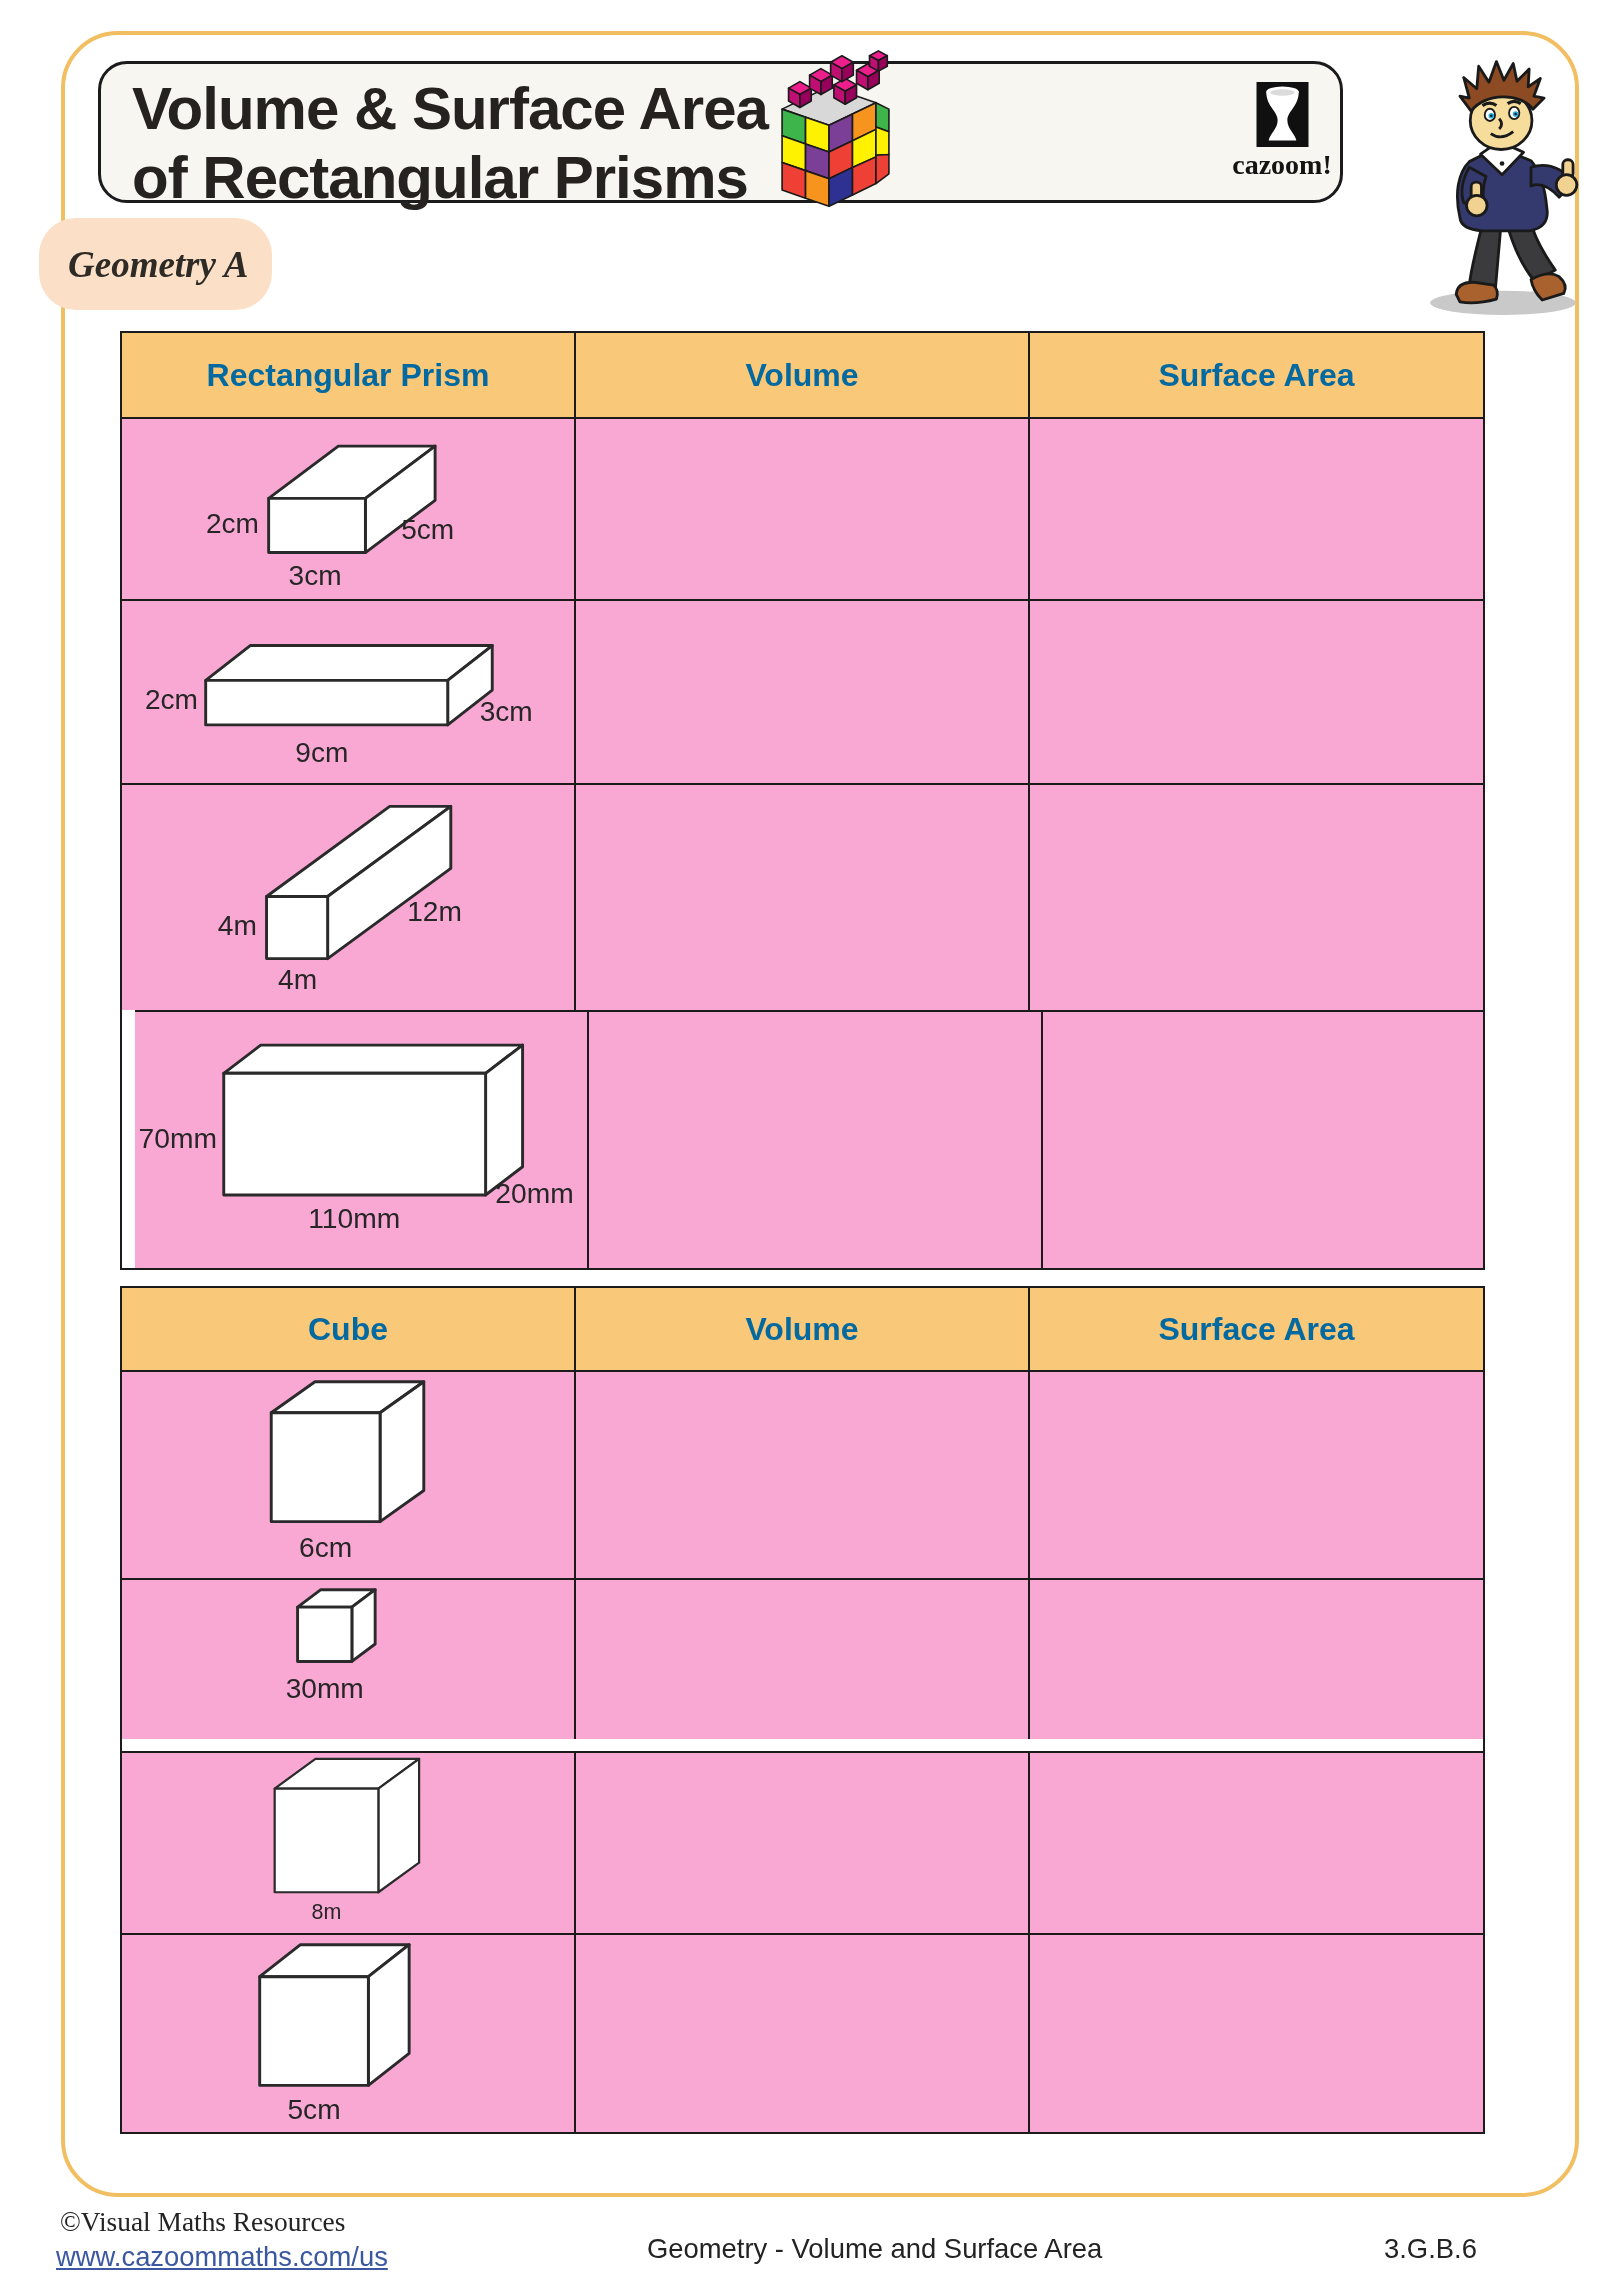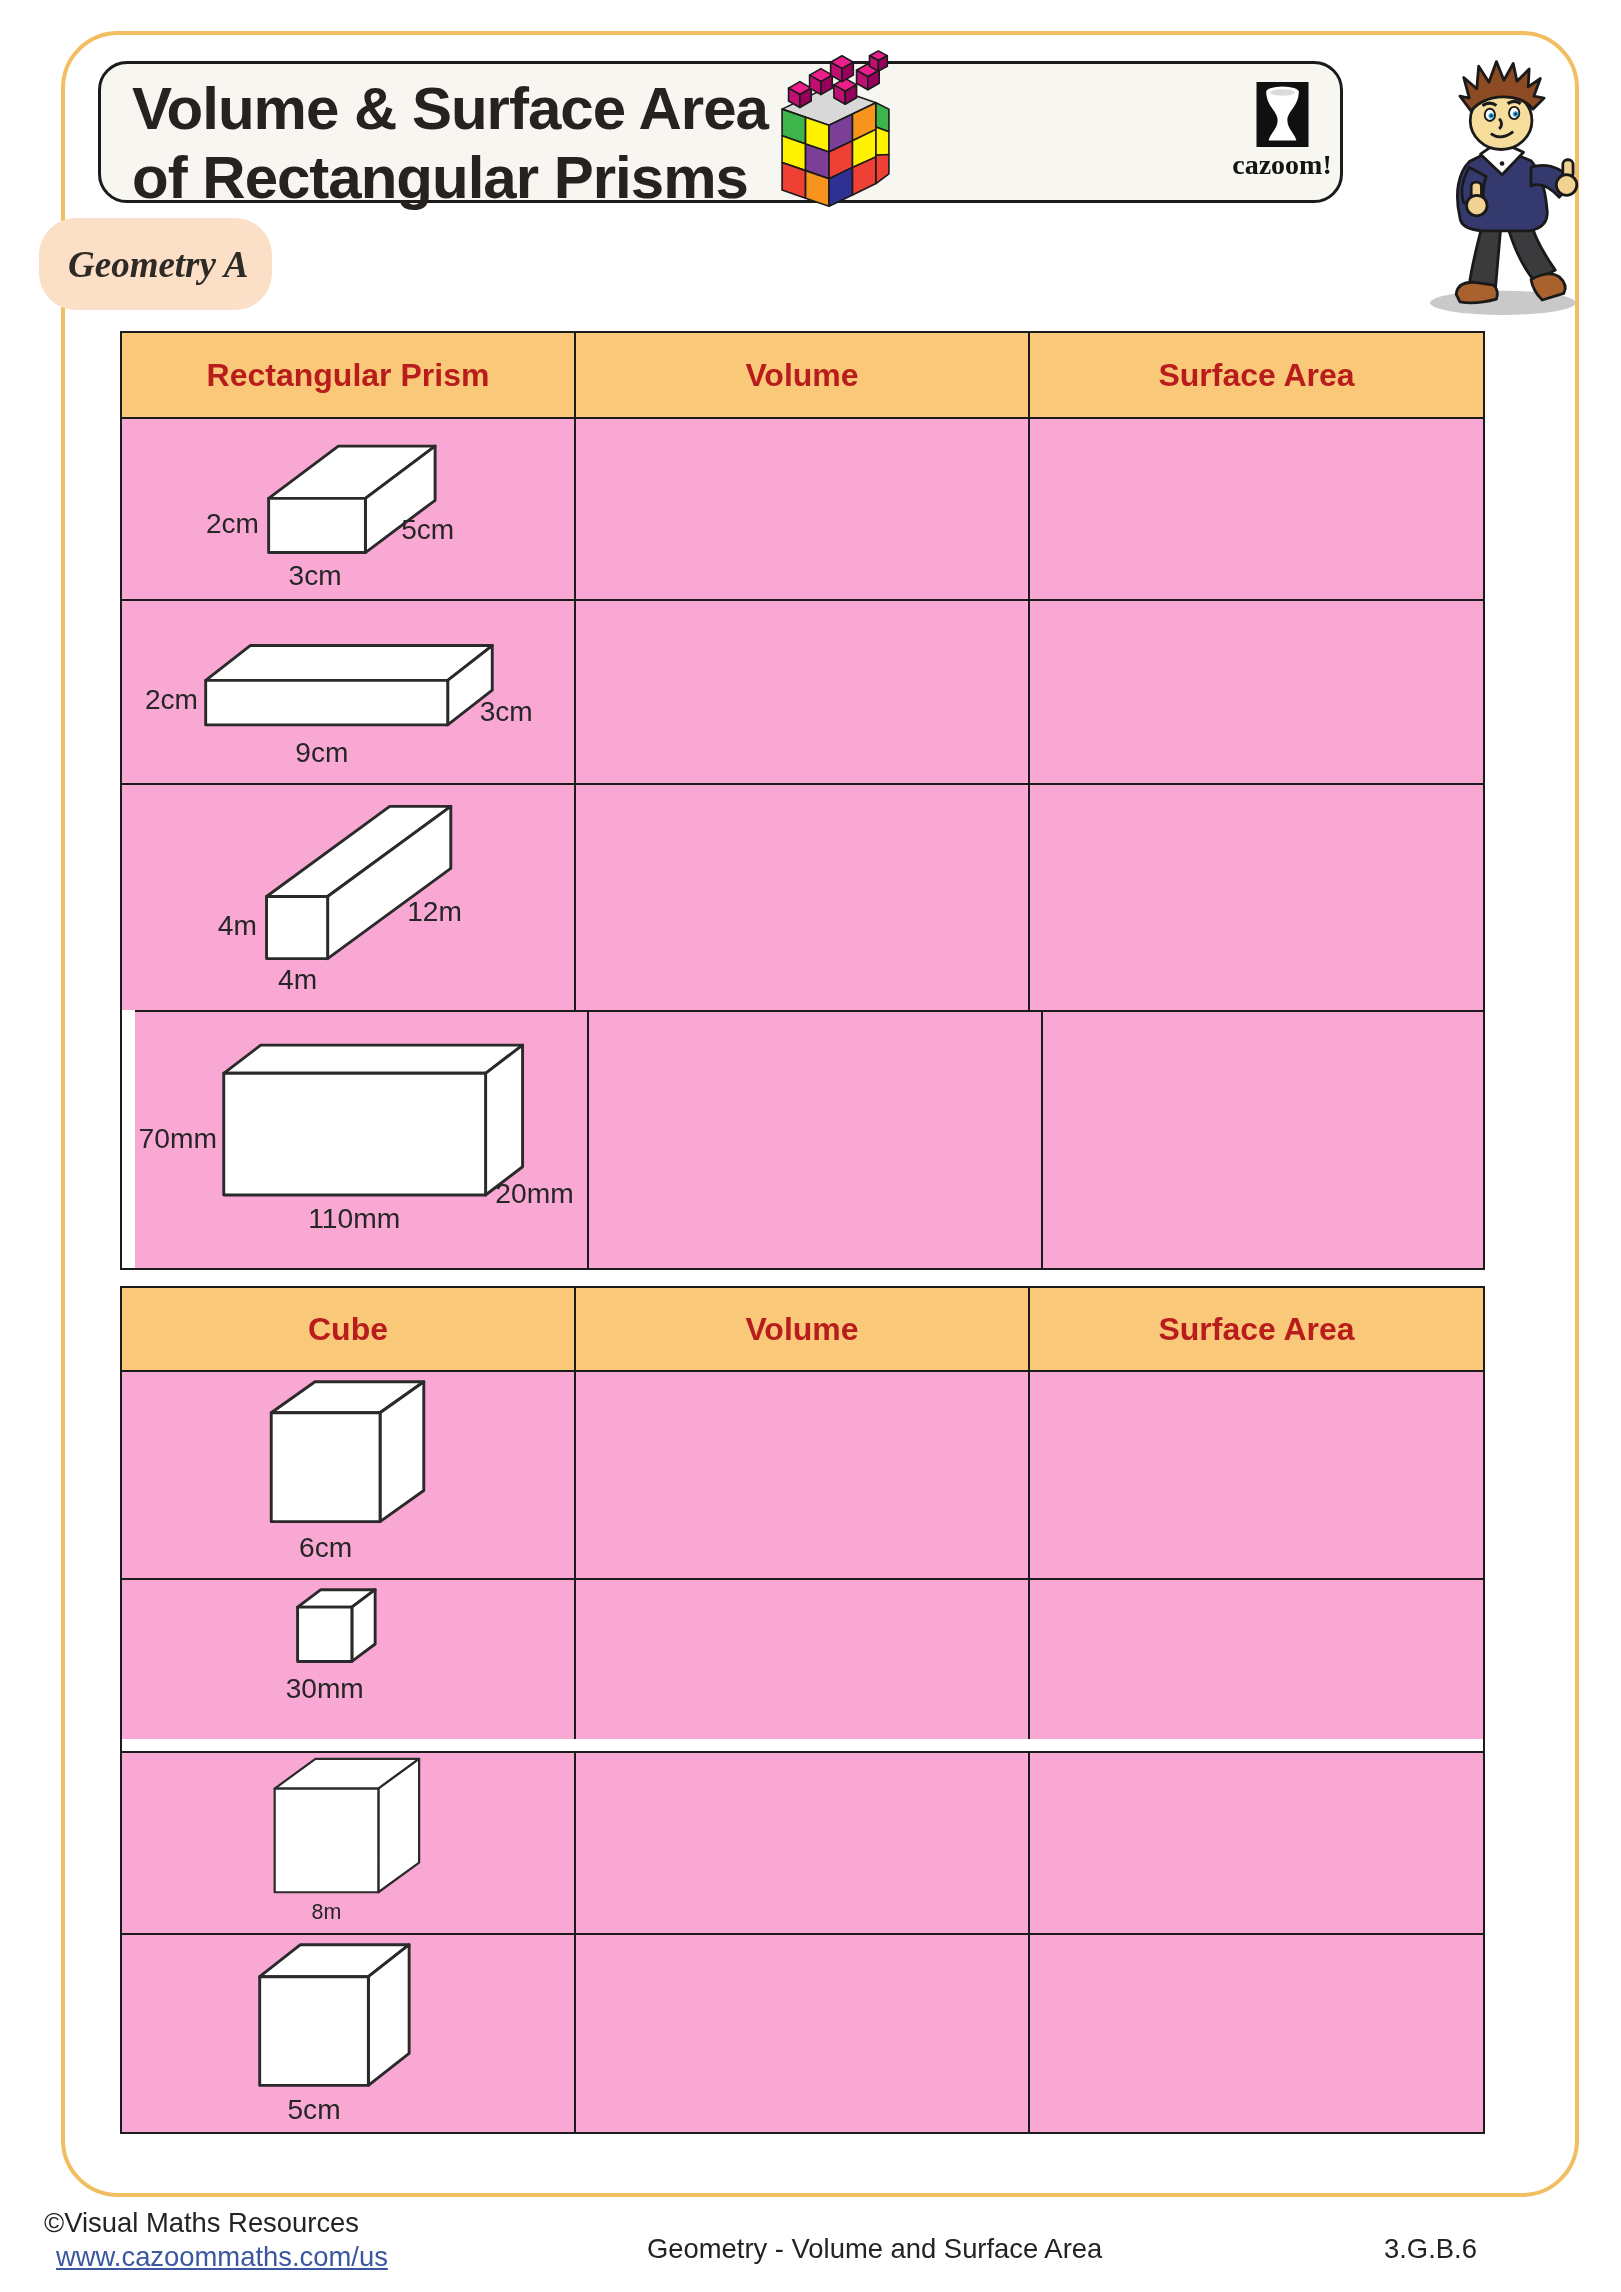--- a/index.html
+++ b/index.html
@@ -49,21 +49,21 @@
     left:120px;width:1365px;background:#fff;border:2.9px solid #1b1b1b;box-sizing:border-box;
   }
   .trow{display:flex;}
   .cell{
     box-sizing:border-box;position:relative;background:#f9a8d4;
     border-right:2.5px solid #1b1b1b;border-top:2.5px solid #1b1b1b;
   }
   .trow .cell:last-child{border-right:none;flex:1;}
   .trow.head .cell{border-top:none;background:#F9C878;
     display:flex;align-items:center;justify-content:center;
-    font-weight:700;font-size:32px;color:#b91c1c;}
+    font-weight:700;font-size:32px;color:#0369a1;}
   .c1,.c2{width:454px;}
   .sketch svg{display:block;width:100%;height:100%;}
   .sketch path{fill:#ffffff;stroke:#2a2a2a;stroke-width:3;stroke-linejoin:round;}
   .sketch text{font-family:"Liberation Sans", sans-serif;font-size:29px;fill:#262626;}
 
   
   .foot{font-size:27.4px;color:#232323;}
   .foot-link{font-size:27.4px;color:#3A57A0;text-decoration:underline;}
 
   
@@ -310,17 +310,17 @@
         <path d="M253 43 L295 10 L295 122 L253 155 Z"></path>
         <path d="M141 43 H253 V155 H141 Z"></path>
         <text x="197" y="190" text-anchor="middle">5cm</text>
       </svg>
     </div>
     <div class="cell c2"></div>
     <div class="cell"></div>
   </div>
 </div>
 
-<div class="abs foot" style="left:44px;top:2207px;">©Visual Maths Resources</div>
+<div class="abs foot" style="left:60px;top:2207px;font-family:Liberation Serif, serif;">©Visual Maths Resources</div>
 <a class="abs foot-link" style="left:56px;top:2241px;" href="#">www.cazoommaths.com/us</a>
 <div class="abs foot" style="left:647px;top:2233px;">Geometry - Volume and Surface Area</div>
 <div class="abs foot" style="left:1384px;top:2233px;">3.G.B.6</div>
 
 
 </body></html>

